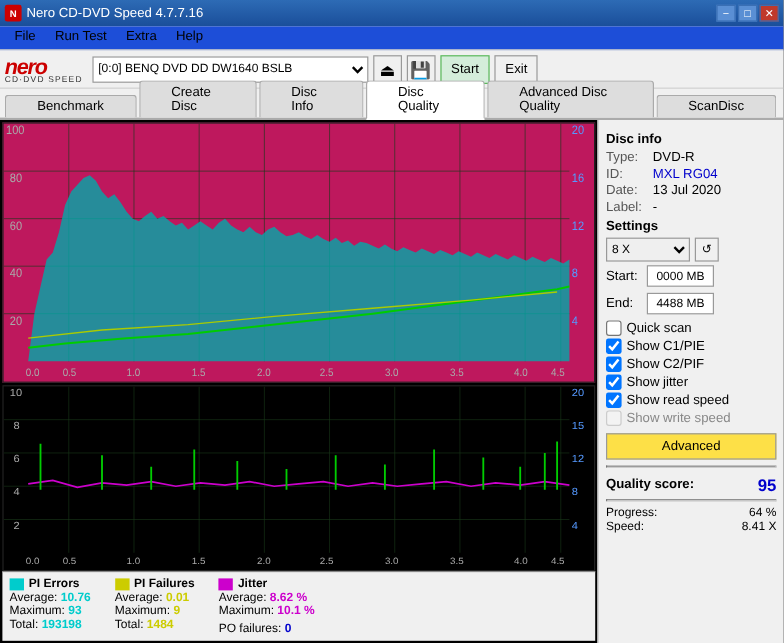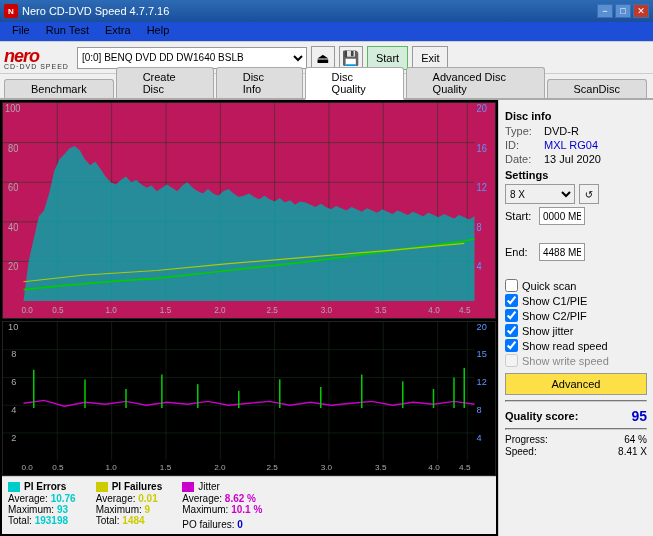--- a/index.html
+++ b/index.html
@@ -36,22 +36,22 @@
     .right-panel { width: 155px; background: #f0f0f0; border-left: 1px solid #ccc; padding: 6px; font-size: 11px; overflow-y: auto; }
     
     .panel-section-title { font-weight: bold; margin-bottom: 3px; margin-top: 4px; }
     .info-row { display: flex; gap: 4px; margin-bottom: 2px; }
     .info-label { color: #555; min-width: 35px; }
     .info-value { color: #000; }
     .info-value.blue { color: #0000cc; }
     
     .settings-row { display: flex; align-items: center; gap: 4px; margin-bottom: 3px; }
     .speed-select { width: 70px; height: 20px; font-size: 10px; border: 1px solid #999; }
-    .input-field { width: 46px; height: 18px; font-size: 10px; border: 1px solid #999; padding: 1px 3px; }
-    .input-row { display: flex; align-items: center; gap: 4px; margin-bottom: 18px; }
+    .input-field { width: 56px; height: 18px; font-size: 10px; border: 1px solid #999; padding: 1px 3px; text-align: center; }
+    .input-row { display: flex; align-items: center; gap: 4px; margin-bottom: 5px; }
     .input-label { min-width: 30px; }
     
     .checkbox-row { display: flex; align-items: center; gap: 4px; margin-bottom: 2px; }
     .checkbox-row input[type=checkbox] { margin: 0; }
     .checkbox-row label { font-size: 11px; }
     
     .advanced-btn { width: 100%; height: 22px; margin-top: 4px; background: #fde047; border: 1px solid #999; cursor: pointer; font-size: 11px; }
     
     .quality-row { display: flex; align-items: center; justify-content: space-between; margin-top: 6px; font-weight: bold; font-size: 11px; }
     .quality-score { color: #0000cc; font-size: 14px; font-weight: bold; }
@@ -248,21 +248,21 @@
           <span>Maximum:</span> <span class="stat-value yellow">9</span>
         </div>
         <div style="font-size:10px;">
           <span>Total:</span> <span class="stat-value yellow">1484</span>
         </div>
       </div>
 
       <div>
         <div style="display:flex;align-items:center;gap:4px;margin-bottom:1px;">
           <div style="width:12px;height:10px;background:#cc00cc;"></div>
-          <span style="font-size:10px;font-weight:normal;">Jitter</span>
+          <span style="font-size:10px;font-weight:bold;">Jitter</span>
         </div>
         <div style="font-size:10px;">
           <span>Average:</span> <span class="stat-value magenta">8.62 %</span>
         </div>
         <div style="font-size:10px;">
           <span>Maximum:</span> <span class="stat-value magenta">10.1 %</span>
         </div>
         <div style="font-size:10px;margin-top:4px;">
           <span>PO failures:</span> <span style="color:#0000cc;font-weight:bold;">0</span>
         </div>
@@ -277,20 +277,24 @@
       <span class="info-label">Type:</span>
       <span class="info-value">DVD-R</span>
     </div>
     <div class="info-row">
       <span class="info-label">ID:</span>
       <span class="info-value blue">MXL RG04</span>
     </div>
     <div class="info-row">
       <span class="info-label">Date:</span>
       <span class="info-value">13 Jul 2020</span>
+    </div>
+    <div class="info-row">
+      <span class="info-label">Label:</span>
+      <span class="info-value">-</span>
     </div>
 
     
     <div class="panel-section-title">Settings</div>
     <div class="settings-row">
       <select class="speed-select">
         <option>8 X</option>
         <option>Max</option>
         <option>4 X</option>
       </select>

